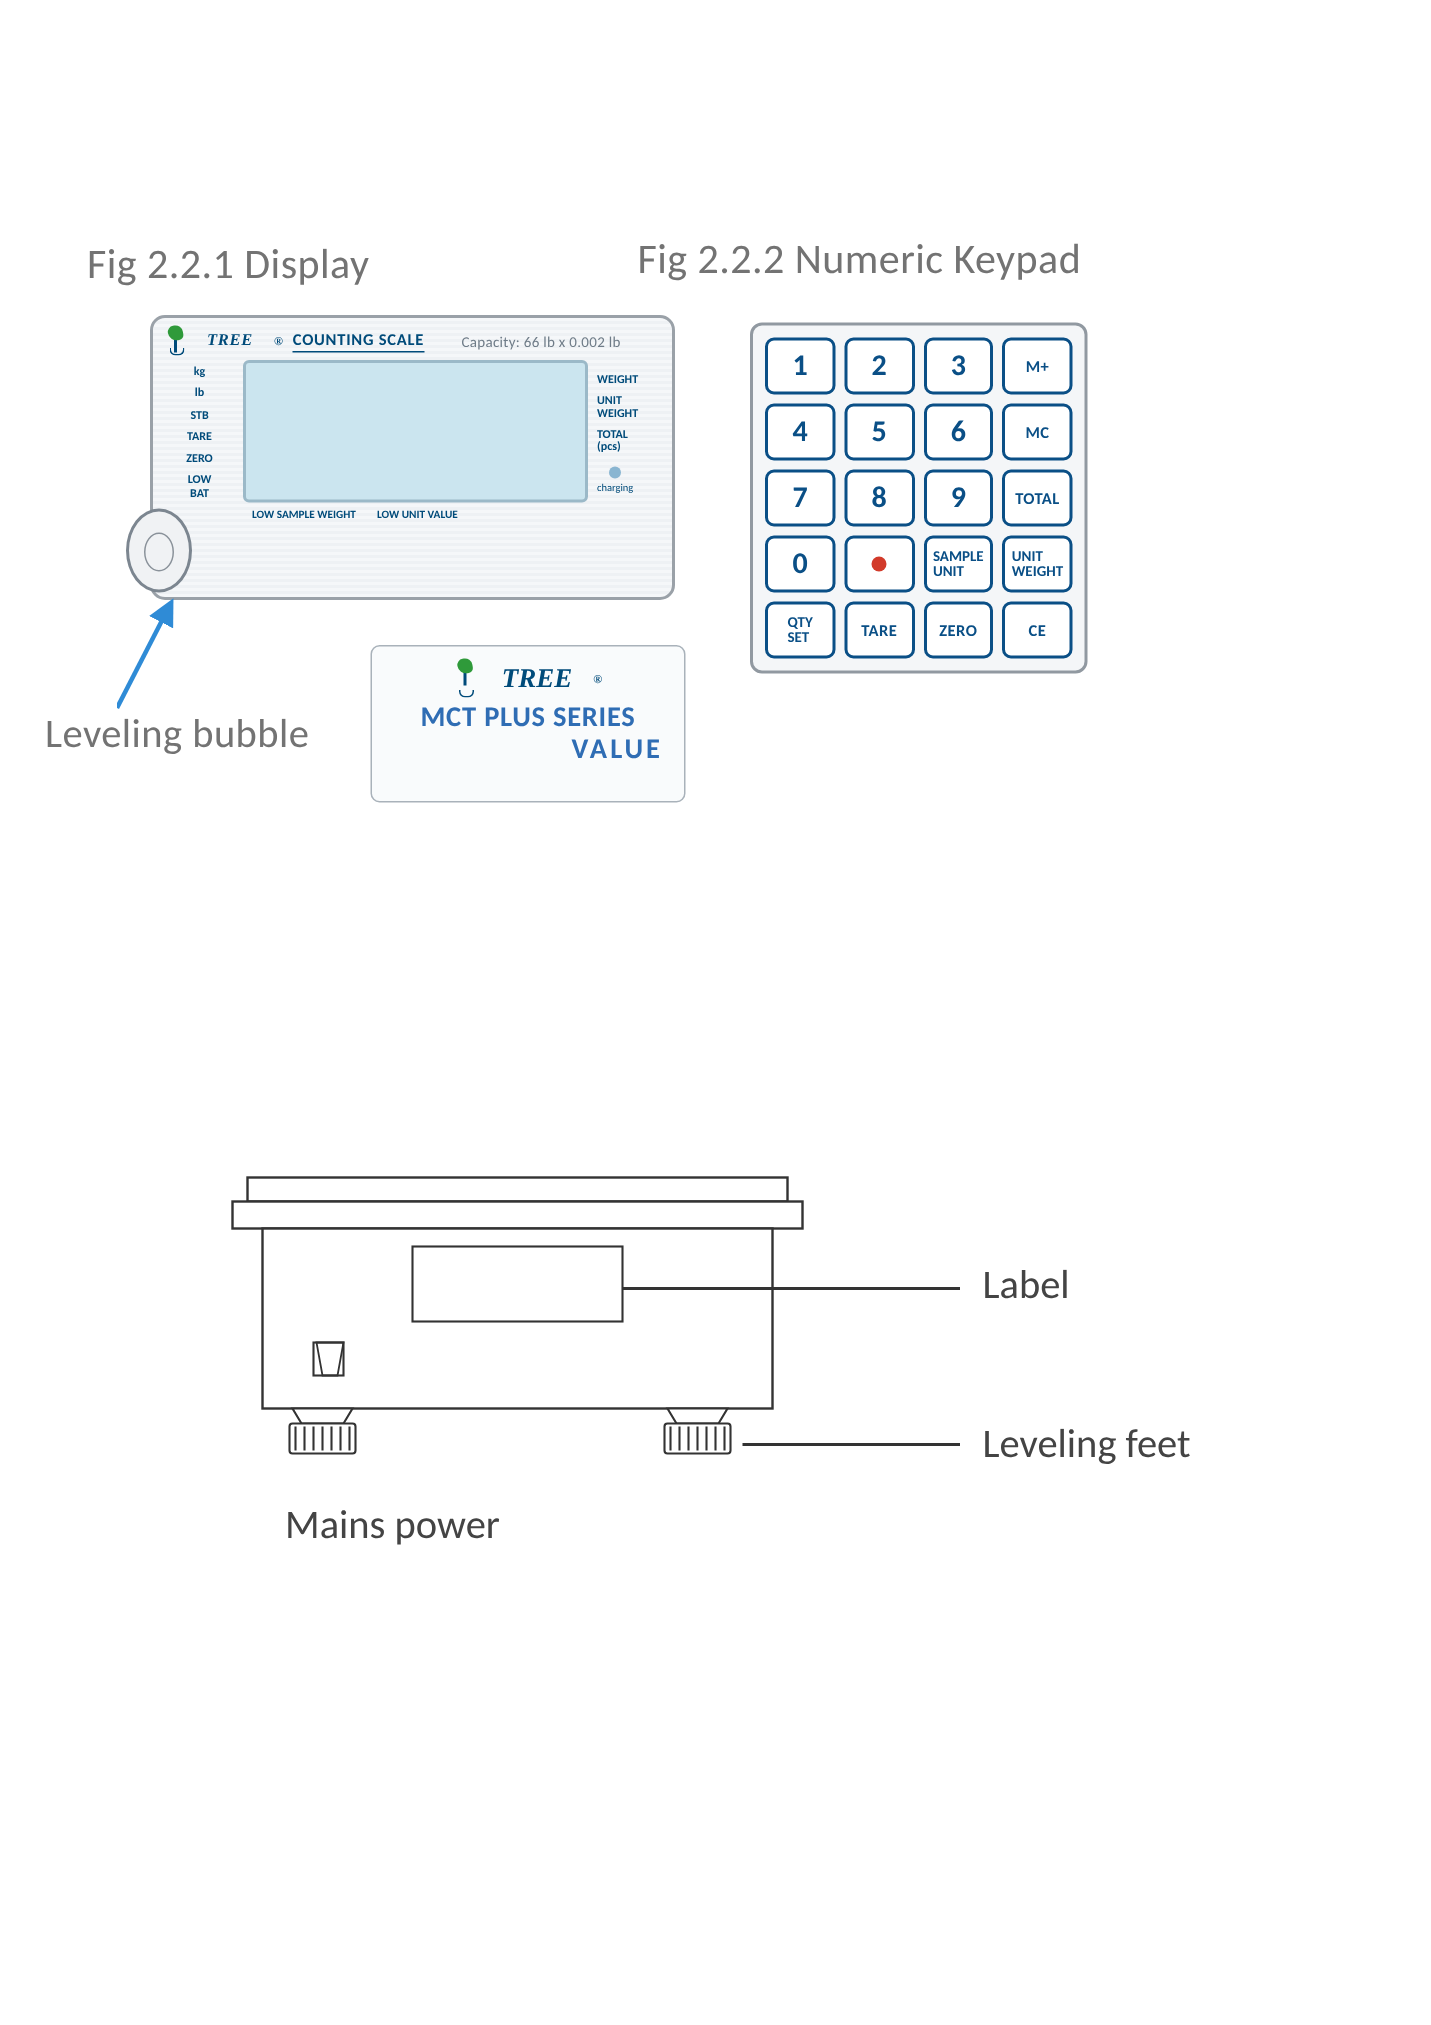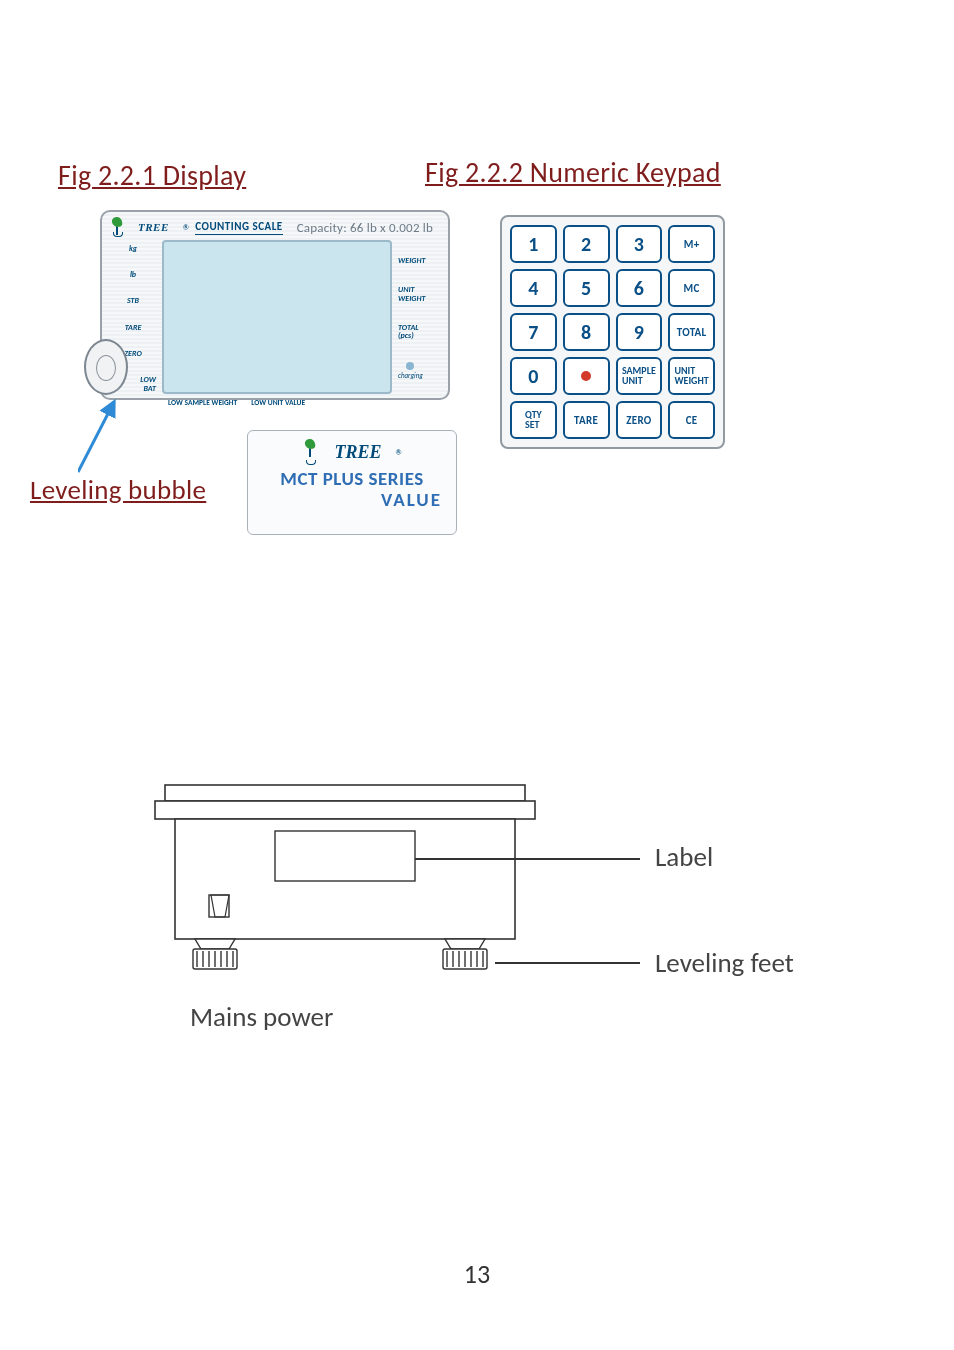--- a/index.html
+++ b/index.html
@@ -22,23 +22,22 @@
     width: 954px;
     height: 1350px;
     position: relative;
     box-sizing: border-box;
   }
 
   
   .cap {
     position: absolute;
     font-size: 28px;
-    color: #7f1d1d;
+    color: #737373;
     letter-spacing: 0.3px;
-    text-decoration: underline;
   }
 
   
   .display-unit {
     position: absolute;
     left: 100px;
     top: 210px;
     width: 350px;
     height: 190px;
     border: 2px solid #9aa1a8;
@@ -54,35 +53,34 @@
     align-items: center;
     gap: 6px;
     font-size: 11px;
     font-weight: 700;
     letter-spacing: 0.5px;
     color: var(--blue-dark);
     height: 18px;
   }
   .display-header .cap-small {
     font-weight: 400;
-    font-size: 13px;
+    font-size: 10px;
     color: #6f7c88;
-    margin-left: 8px;
+    margin-left: 19px;
     letter-spacing: 0.2px;
   }
   .display-header .underline {
     border-bottom: 1.5px solid var(--blue-dark);
     padding-bottom: 1px;
   }
   .display-body {
     margin-top: 4px;
-    height: 154px;
+    height: 95px;
     display: flex;
     gap: 6px;
-    font-style: italic;
   }
   .left-ind {
     width: 46px;
     display: flex;
     flex-direction: column;
     justify-content: space-between;
     padding: 4px 0 2px 0;
   }
   .ind {
     font-size: 8px;
@@ -312,21 +310,21 @@
       <span class="cap-small">Capacity: 66 lb x 0.002 lb</span>
     </div>
 
     <div class="display-body">
       <div class="left-ind">
         <div class="ind">kg</div>
         <div class="ind">lb</div>
         <div class="ind">STB</div>
         <div class="ind">TARE</div>
         <div class="ind">ZERO</div>
-        <div class="ind" style="white-space:pre;text-align:right;">LOW
+        <div class="ind" style="white-space:pre;">LOW
 BAT</div>
       </div>
       <div class="lcd"></div>
       <div class="right-ind">
         <div class="r-ind">WEIGHT</div>
         <div class="r-ind" style="white-space:pre;">UNIT
 WEIGHT</div>
         <div class="r-ind" style="white-space:pre;">TOTAL
 (pcs)</div>
         <div>
@@ -436,14 +434,13 @@
   </div>
 
   <div class="call-line" style="left:415px; top:858px; width:225px;"></div>
   <div class="callout" style="left:655px; top:840px;">Label</div>
 
   <div class="call-line" style="left:495px; top:962px; width:145px;"></div>
   <div class="callout" style="left:655px; top:946px;">Leveling feet</div>
 
   <div class="callout" style="left:190px; top:1000px;">Mains power</div>
 
-  <div class="page-num">13</div>
 </div>
 
 </body></html>

